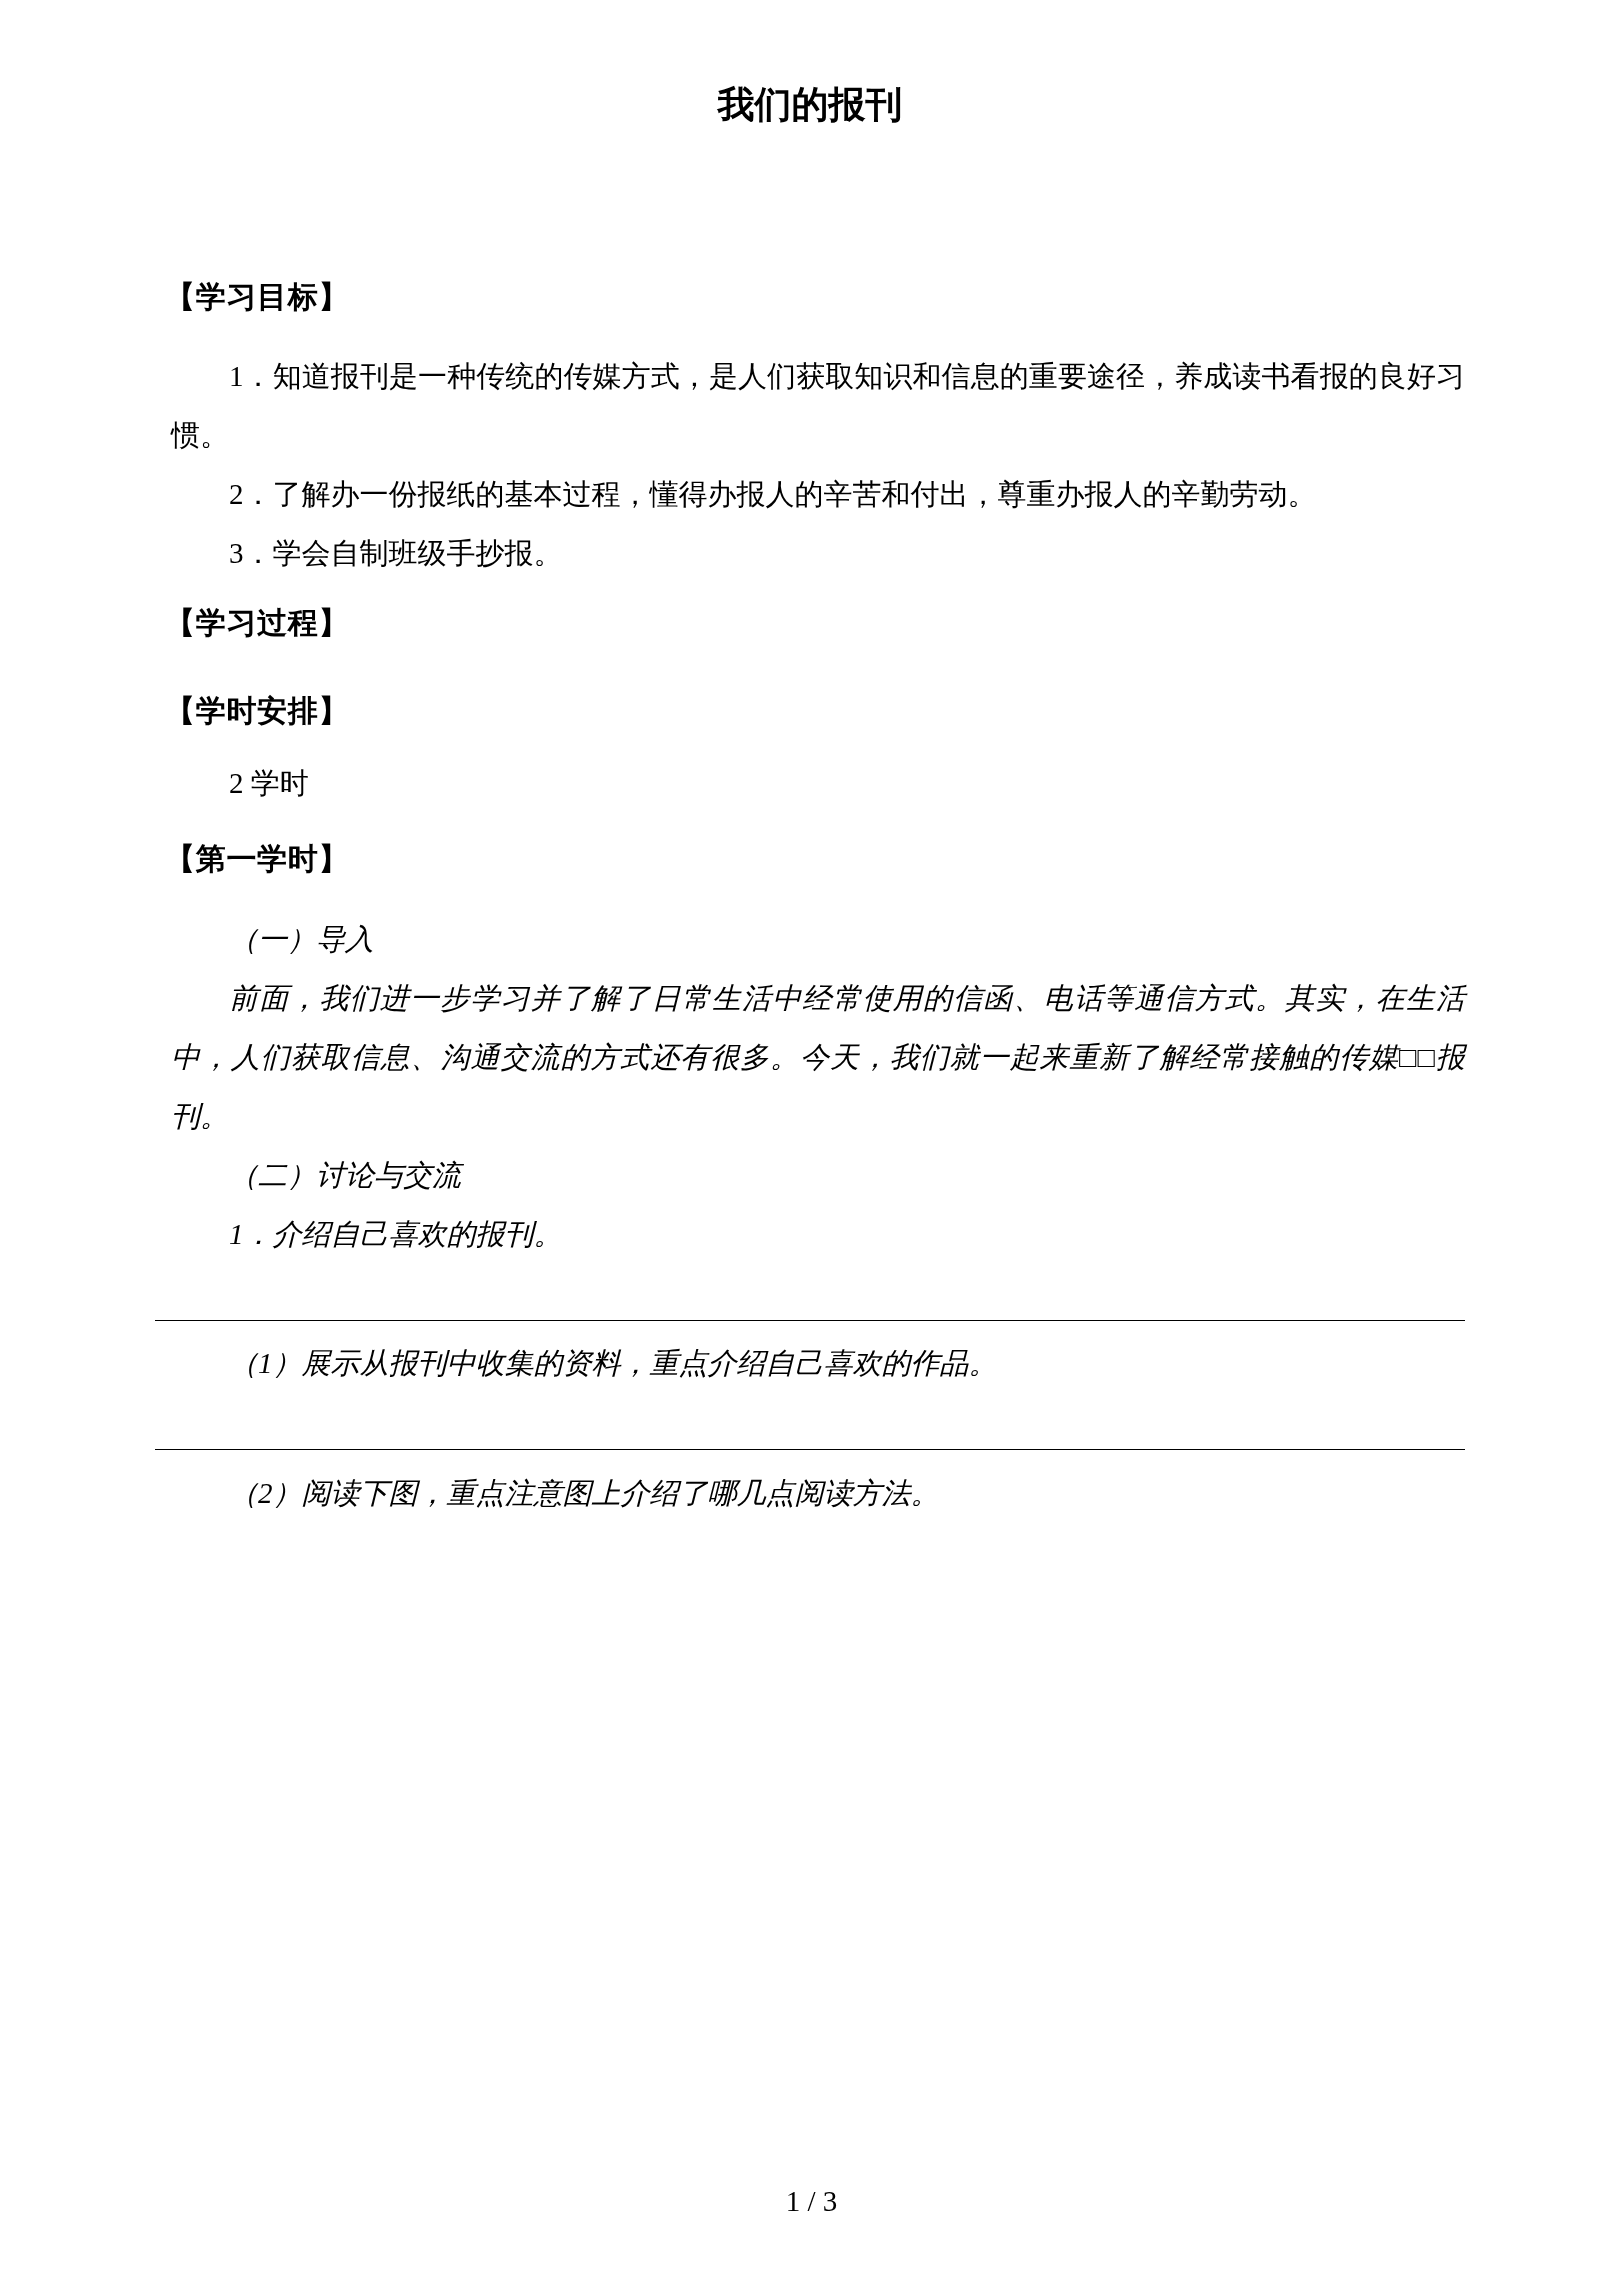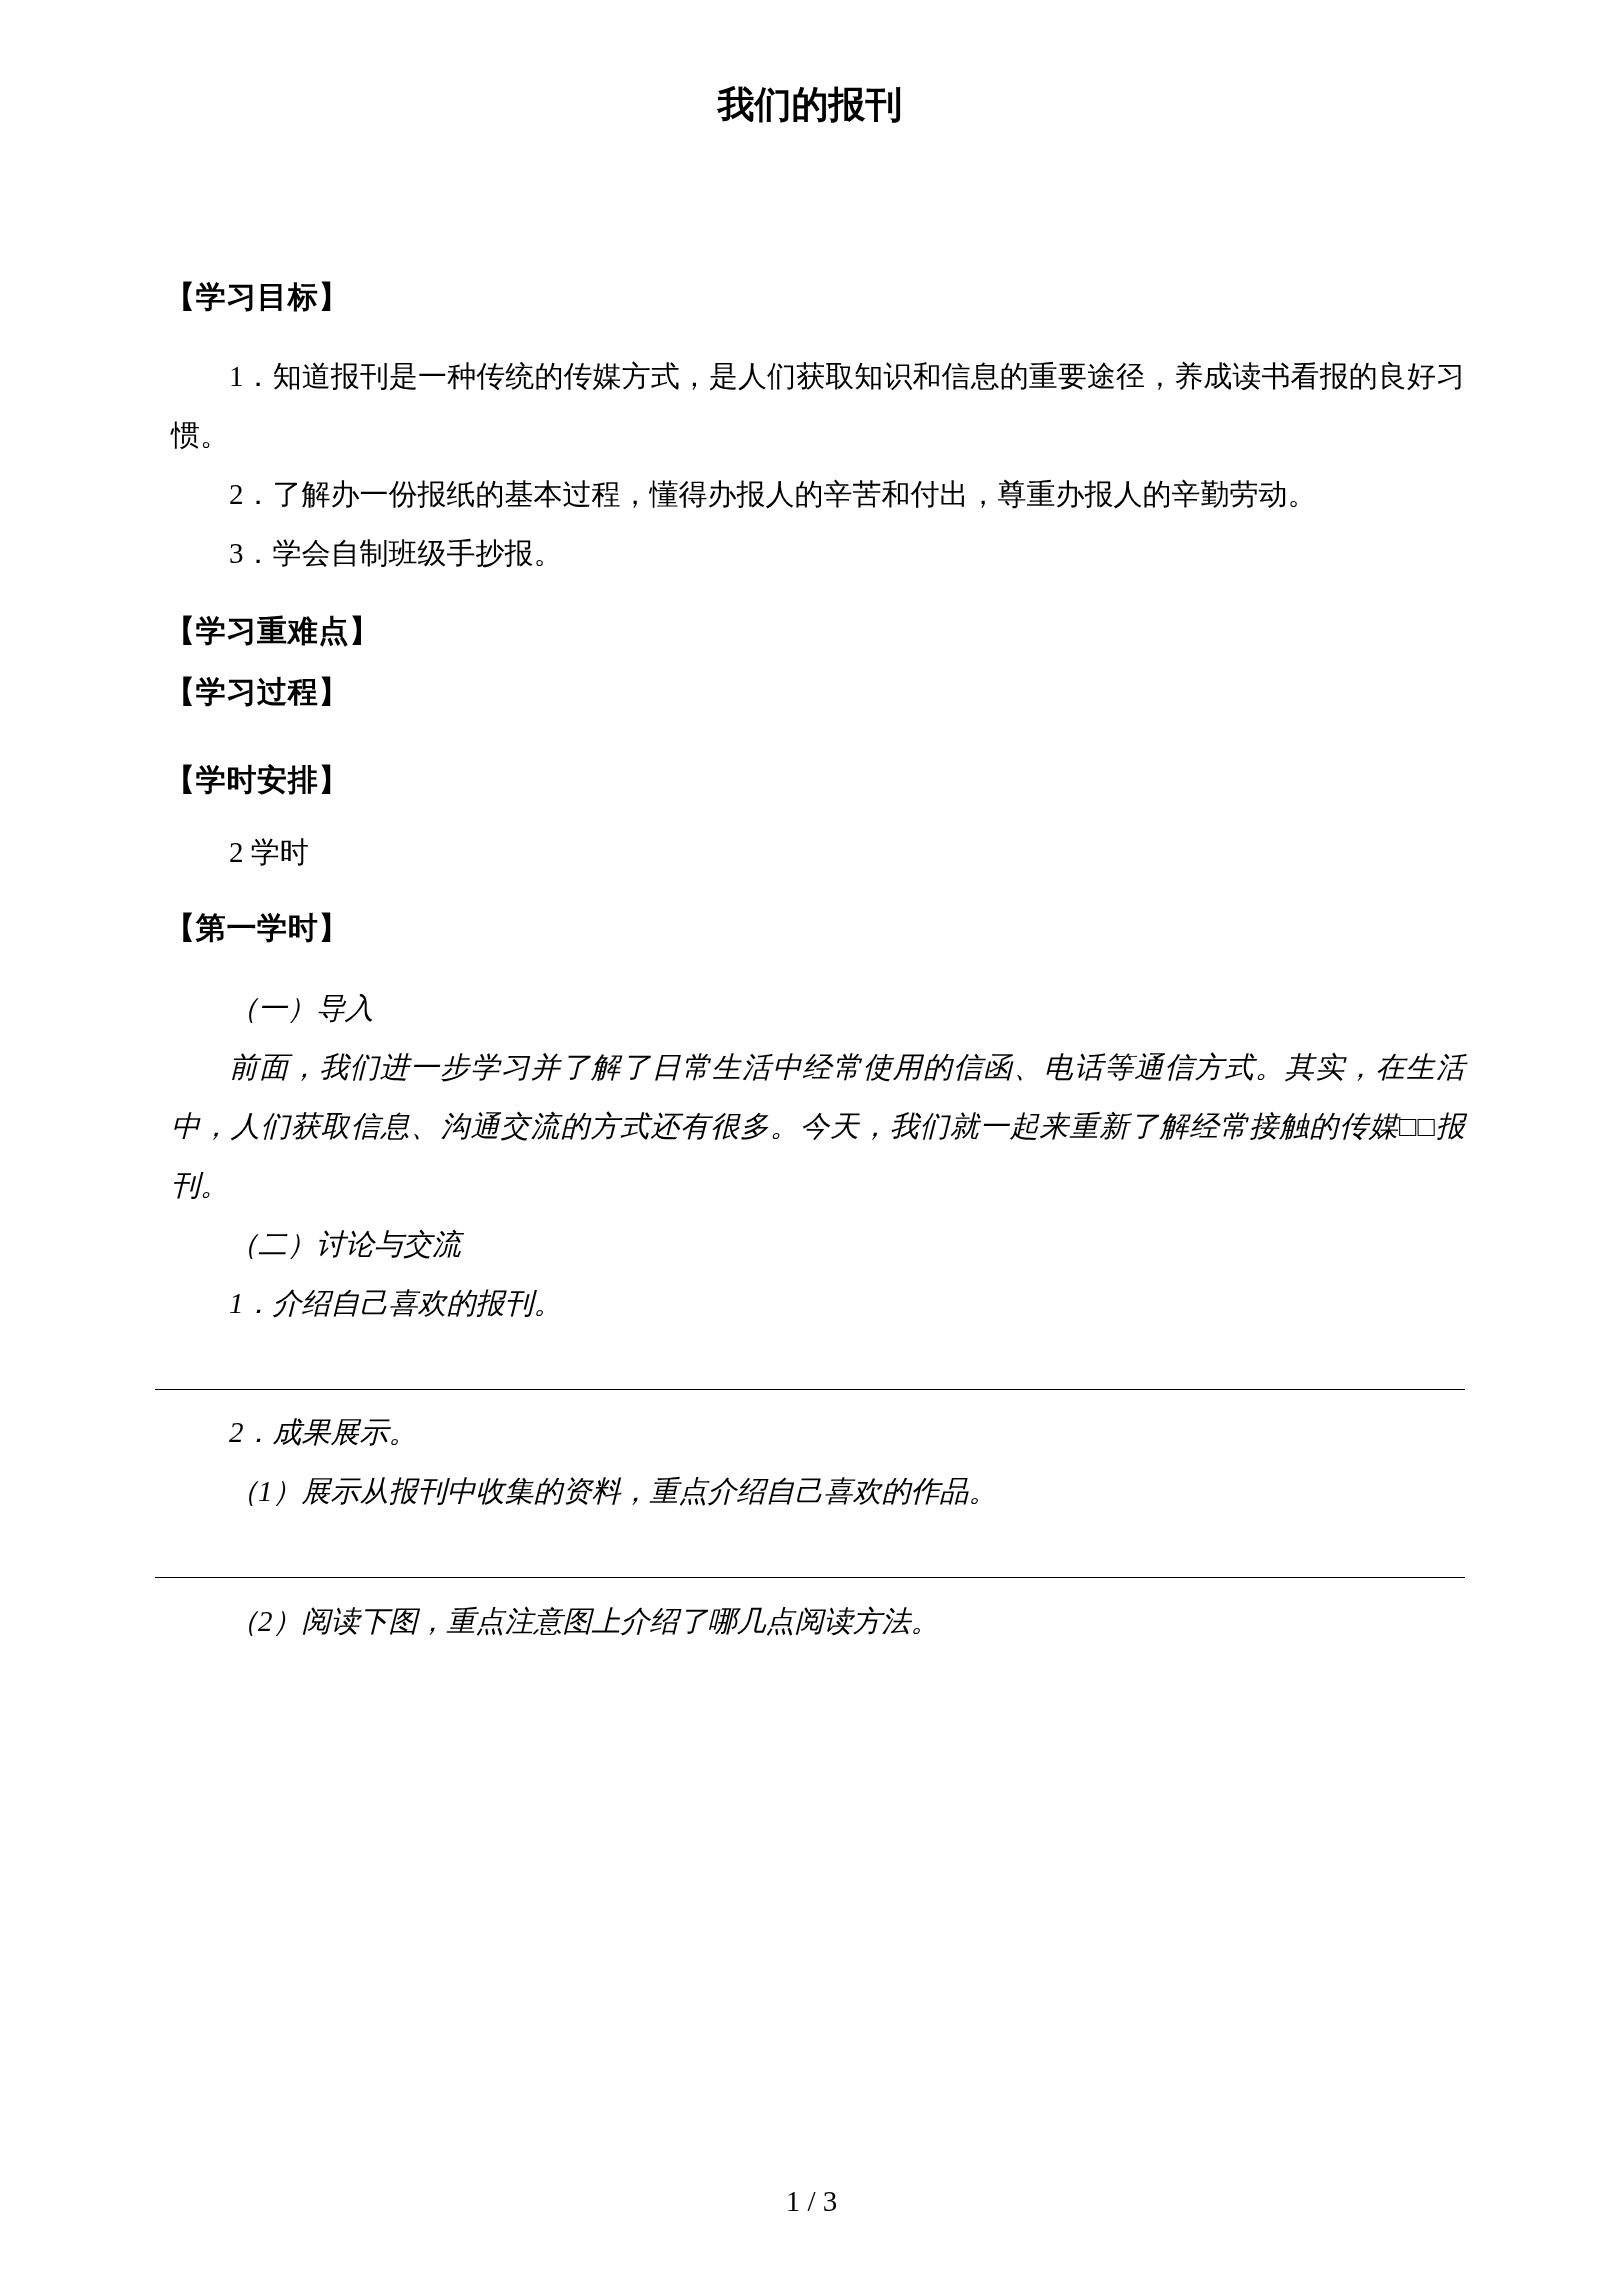--- a/index.html
+++ b/index.html
@@ -78,21 +78,20 @@
   <h1 class="doc-title">我们的报刊</h1>
 
   <h2 class="section-heading heading-objectives">【学习目标】</h2>
 
   <p class="body-text indent para-objectives">1．知道报刊是一种传统的传媒方式，是人们获取知识和信息的重要途径，养成读书看报的良好习惯。</p>
 
   <p class="body-text indent">2．了解办一份报纸的基本过程，懂得办报人的辛苦和付出，尊重办报人的辛勤劳动。</p>
 
   <p class="body-text indent">3．学会自制班级手抄报。</p>
 
-  <h2 class="section-heading heading-keypoints">【学习重难点】</h2>
 
 
   <h2 class="section-heading heading-process">【学习过程】</h2>
 
   <h2 class="section-heading heading-schedule">【学时安排】</h2>
 
   <p class="body-text indent para-schedule">2 学时</p>
 
   <h2 class="section-heading heading-lesson1">【第一学时】</h2>
 
@@ -101,21 +100,20 @@
     <p class="body-text indent">（一）导入</p>
 
     <p class="body-text indent">前面，我们进一步学习并了解了日常生活中经常使用的信函、电话等通信方式。其实，在生活中，人们获取信息、沟通交流的方式还有很多。今天，我们就一起来重新了解经常接触的传媒□□报刊。</p>
 
     <p class="body-text indent">（二）讨论与交流</p>
 
     <p class="body-text indent">1．介绍自己喜欢的报刊。</p>
 
     <hr class="answer-line">
 
-    <p class="body-text indent">2．成果展示。</p>
 
     <p class="body-text indent">（1）展示从报刊中收集的资料，重点介绍自己喜欢的作品。</p>
 
     <hr class="answer-line">
 
     <p class="body-text indent">（2）阅读下图，重点注意图上介绍了哪几点阅读方法。</p>
 
   </div>
 
   <div class="footer">1 / 3</div>

